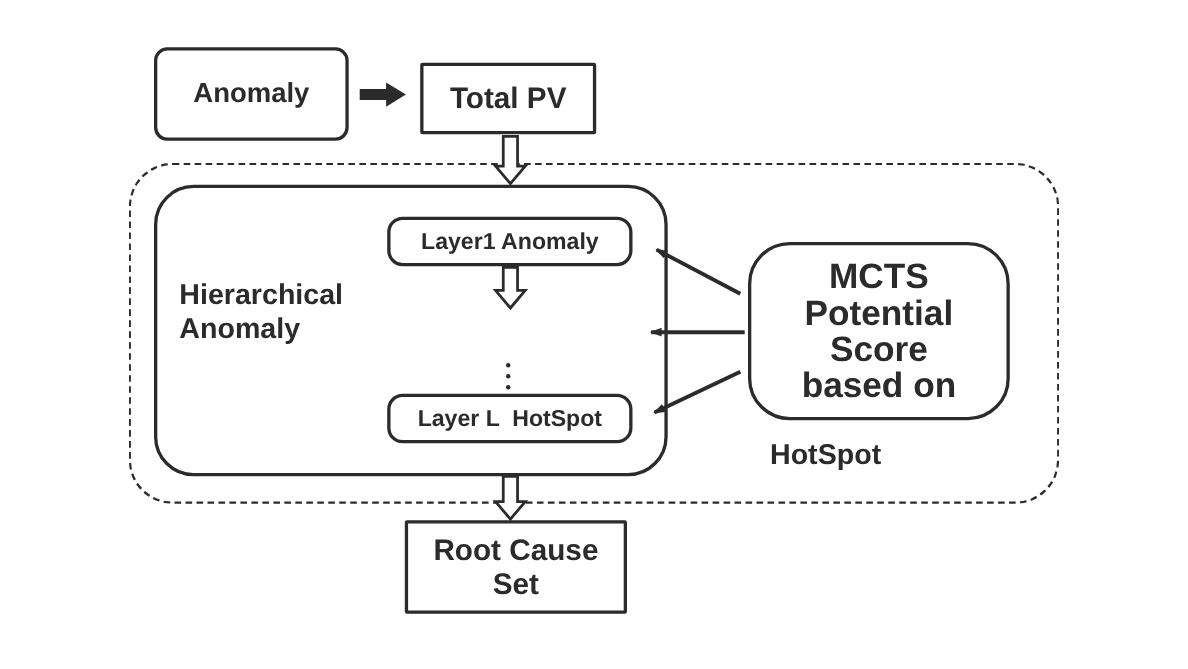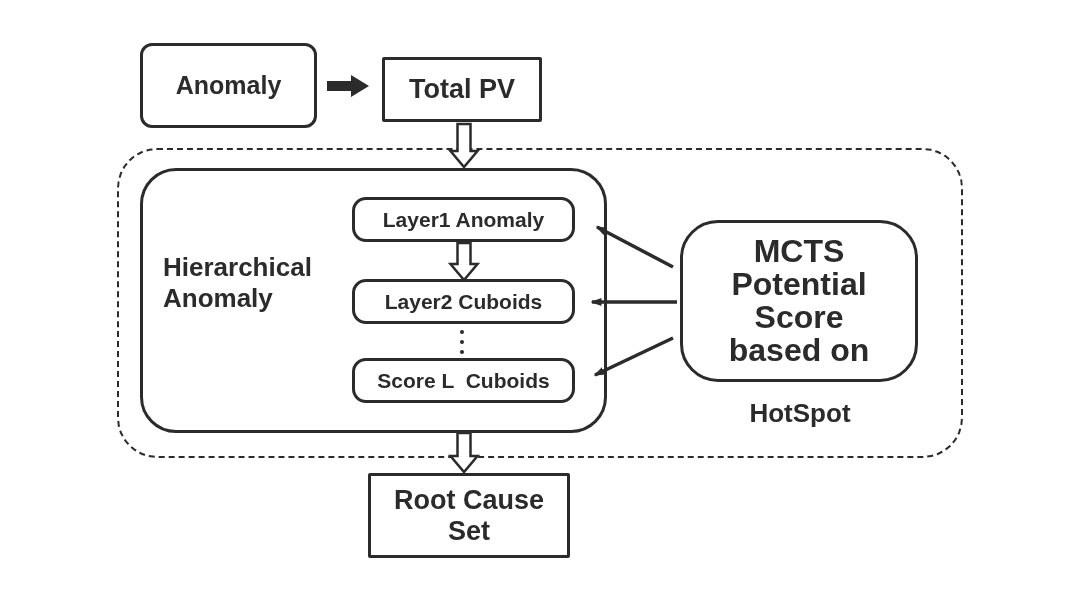--- a/index.html
+++ b/index.html
@@ -55,21 +55,21 @@
 
   .vdots {
     position: absolute; left: 460px; top: 330px;
     display: flex; flex-direction: column; gap: 6px; z-index: 2;
   }
   .vdots span { width: 4px; height: 4px; border-radius: 50%; background: var(--stroke); }
 
   .mcts { left: 680px; top: 220px; width: 238px; height: 162px; border-radius: 38px; font-size: 32px; line-height: 33px; }
   .hotspot-label {
     position: absolute; left: 700px; top: 398px; width: 200px;
-    text-align: center; font-size: 26px; font-weight: bold; z-index: 2;
+    text-align: left; font-size: 26px; font-weight: bold; z-index: 2;
   }
   .rootcause { left: 368px; top: 473px; width: 202px; height: 85px; font-size: 27px; line-height: 31px; }
 
   .arrow-layer {
     position: absolute; left: 0; top: 0; width: 1080px; height: 608px;
     z-index: 3; pointer-events: none;
   }
 </style>
 </head>
 <body>
@@ -88,30 +88,27 @@
 
   <div class="node rounded-lg hier-box"></div>
   <div class="hier-label">
     <div>Hierarchical</div>
     <div>Anomaly</div>
   </div>
 
   <div class="node rounded-md layer layer1">
     <span>Layer1 Anomaly</span>
   </div>
-  <div class="node rounded-md layer layer2">
-    <span>Layer2 Cuboids</span>
-  </div>
   <div class="vdots">
     <span></span>
     <span></span>
     <span></span>
   </div>
   <div class="node rounded-md layer layerL">
-    <span>Score L  Cuboids</span>
+    <span>Layer L  HotSpot</span>
   </div>
 
   <div class="node mcts">
     <span>MCTS</span>
     <span>Potential Score</span>
     <span>based on</span>
   </div>
 
   <div class="hotspot-label">HotSpot</div>
 

